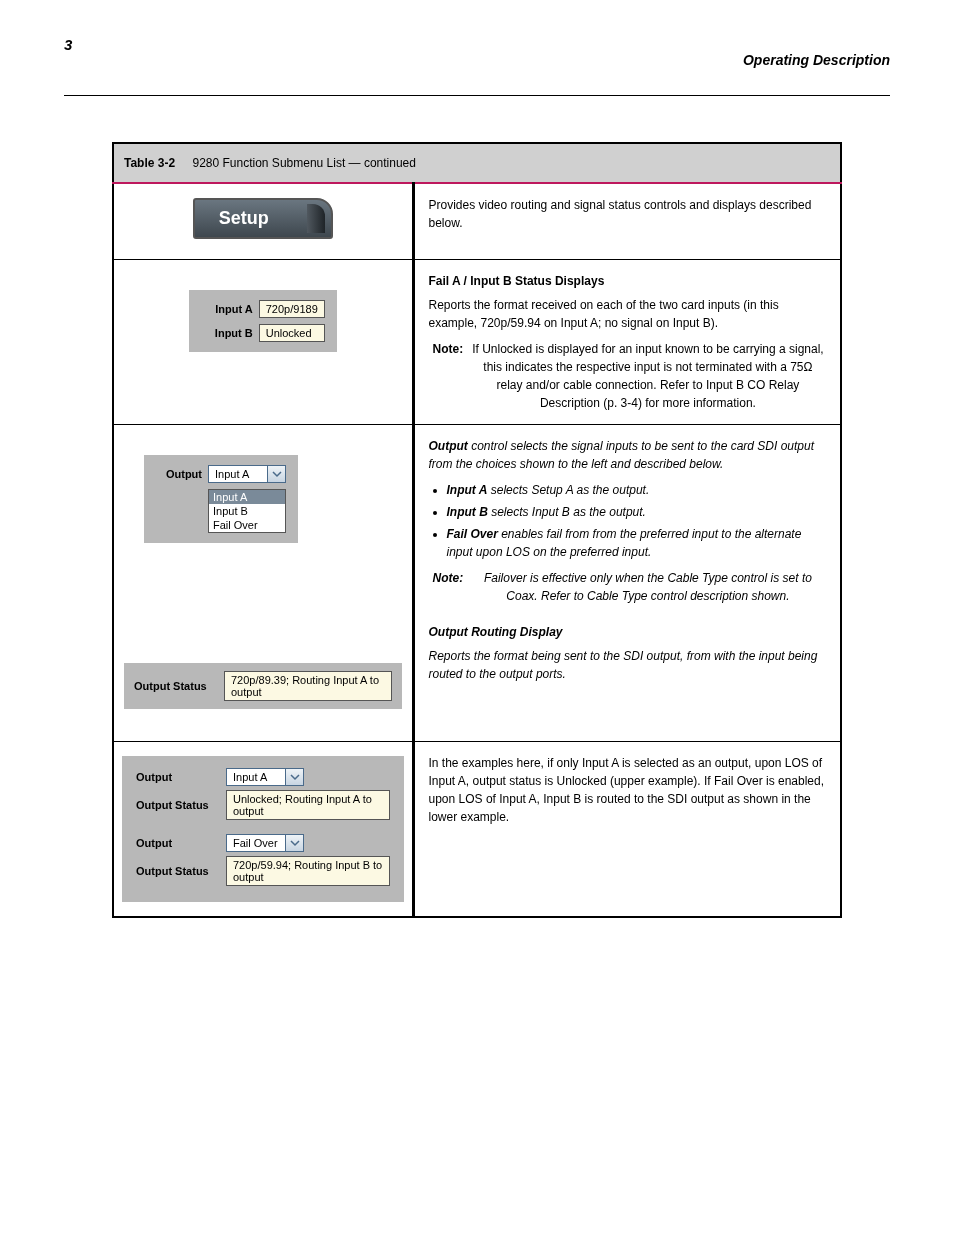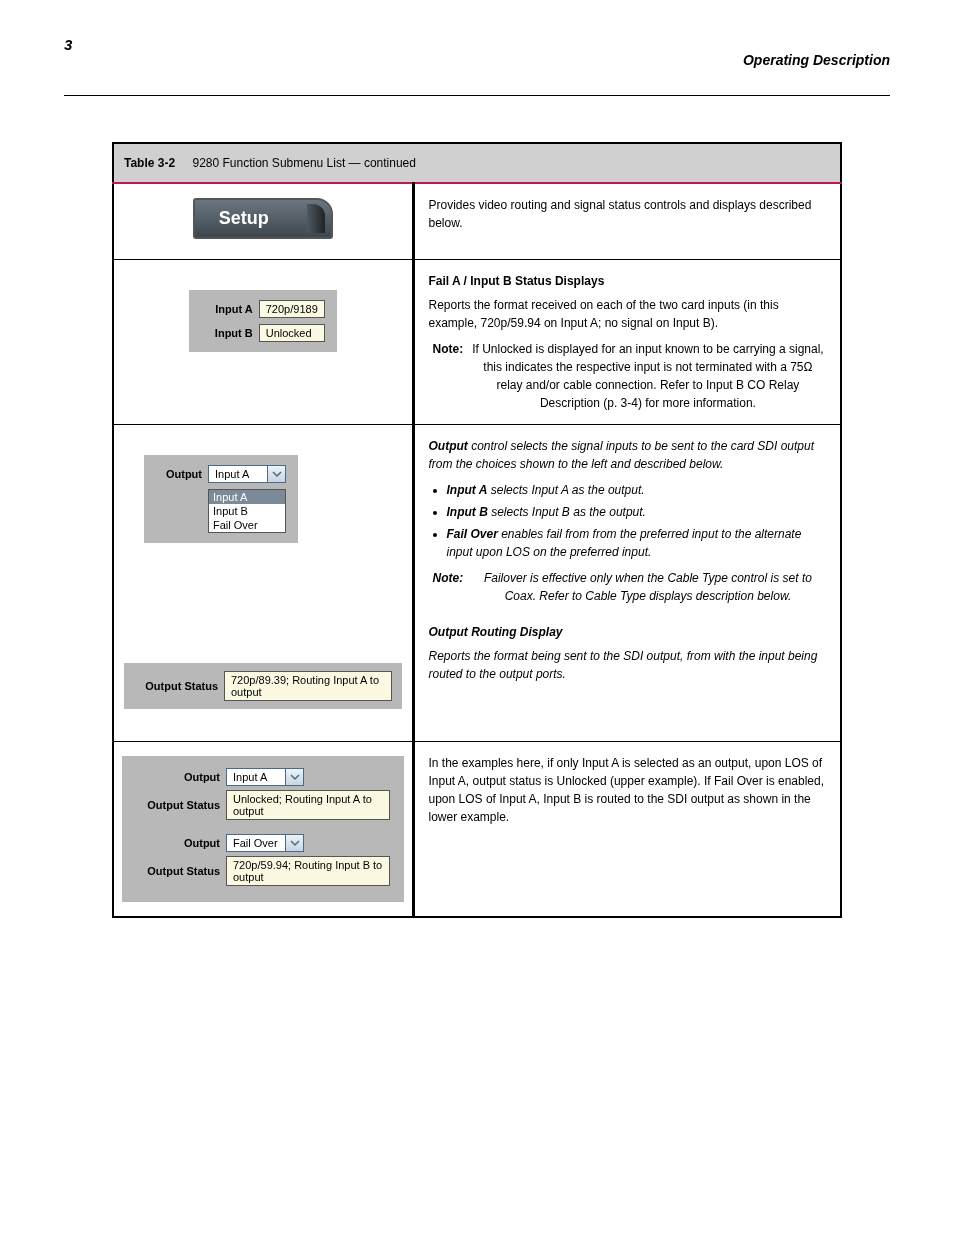--- a/index.html
+++ b/index.html
@@ -13,21 +13,21 @@
   .row:last-child { border-bottom: none; }
   .cell-left { width: 300px; border-right: 3px solid #000000; padding: 10px; }
   .cell-right { padding: 12px 14px; font-size: 12px; line-height: 1.5; }
   .setup-btn { display: inline-block; width: 140px; padding: 8px 0; background: linear-gradient(#6a7680,#3e474e); border: 2px solid #555; color: #fff; font-weight: bold; font-size: 18px; text-align: left; padding-left: 24px; border-radius: 3px 16px 3px 3px; position: relative; }
   .setup-btn:after { content:""; position:absolute; right:6px; top:4px; bottom:4px; width:18px; background: linear-gradient(90deg,#50585f,#1f2428); border-radius: 0 12px 0 0;}
   .panel { background: #b8b8b8; padding: 10px 12px; display:inline-block; }
   .panel-wide { background: #b8b8b8; padding: 8px 10px 8px 10px; display:block; margin-bottom: 22px;}
   .field-row { display: flex; align-items: center; margin-bottom: 6px; }
   .field-row:last-child { margin-bottom: 0; }
   .label { font-weight: bold; font-size: 11px; width: 52px; text-align: right; margin-right: 6px; }
-  .label-w { font-weight: bold; font-size: 11px; width: 90px; text-align: right; margin-right: 6px; }
+  .label-w { font-weight: bold; font-size: 11px; width: 90px; margin-right: 6px; }
   .valbox { background: #fcf9e3; border: 1px solid #555; padding: 2px 6px; font-size: 11px; min-width: 66px; display:inline-block;}
   .valbox-wide { background: #fcf9e3; border: 1px solid #555; padding: 2px 6px; font-size: 11px; flex:1;}
   .dropdown { display:flex; }
   .dropdown .dd-value { background: #fff; border: 1px solid #4a6a8a; padding: 2px 6px; font-size: 11px; width: 60px;}
   .dropdown .dd-btn { width:18px; border:1px solid #4a6a8a; border-left:none; background: linear-gradient(#eef3f7,#c8d5e2); display:flex; align-items:center; justify-content:center;}
   .dd-btn svg { width:10px; height:10px;}
   .dd-list { background:#fff; border:1px solid #555; font-size:11px; width:78px; margin-top:1px;}
   .dd-list .opt { padding: 1px 4px; }
   .dd-list .opt.sel { background:#7a8a99; color:#fff; }
   .right-title { font-weight: bold; margin-bottom: 6px; font-size: 12px;}
@@ -133,27 +133,27 @@
           </div>
         </div>
       </td>
       <td class="cell-right" style="padding-bottom:0;font-style:italic;">
 
         <div class="right-body" style="margin-bottom:8px;">
           <b>Output </b>
           <span>control selects the signal inputs to be sent to the card SDI output from the choices shown to the left and described below.</span>
         </div>
         <ul class="bul">
-          <li><b>Input A</b><span> selects Input A as the output.</span></li>
+          <li><b>Input A</b><span> selects Setup A as the output.</span></li>
           <li><b>Input B</b><span> selects Input B as the output.</span></li>
           <li><b>Fail Over</b><span> enables fail from from the preferred input to the alternate input upon LOS on the preferred input.</span></li>
         </ul>
         <div class="note">
           <span class="noteL">Note:</span>
-          <span class="noteB">Failover is effective only when the Cable Type control is set to Coax. Refer to Cable Type displays description below.</span>
+          <span class="noteB">Failover is effective only when the Cable Type control is set to Coax. Refer to Cable Type control description shown.</span>
         </div>
 
         <div style="height:18px;"></div>
 
         <div class="right-title">Output Routing Display</div>
         <div class="right-body" style="margin-bottom:10px;">Reports the format being sent to the SDI output, from with the input being routed to the output ports.</div>
       </td>
     </tr>
 
     <tr class="row">

